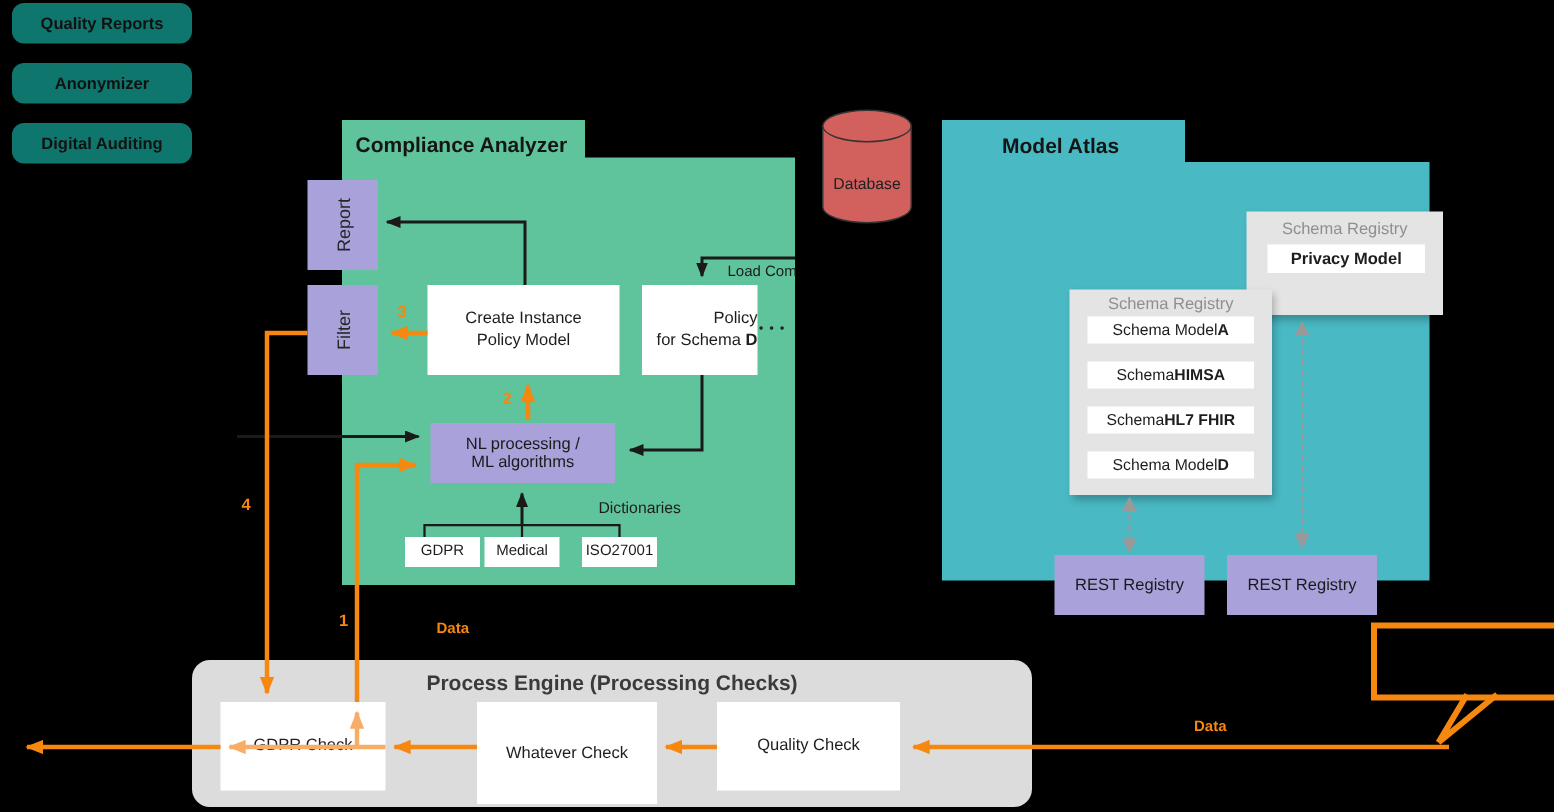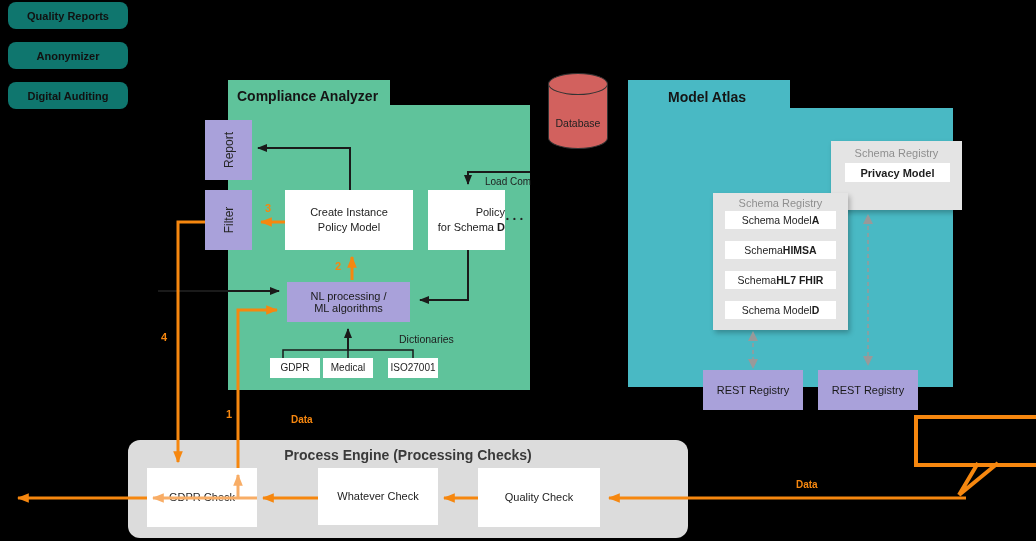--- a/index.html
+++ b/index.html
@@ -111,21 +111,21 @@
       </div>
   </div>
 
   <div class="abs flex pbox" style="left:703px;top:370px;width:100px;height:40px;font-size:11px;">REST Registry</div>
   <div class="abs flex pbox" style="left:818px;top:370px;width:100px;height:40px;font-size:11px;">REST Registry</div>
 
   <div class="abs engine" style="left:128px;top:440px;width:560px;height:98px;">
     <div class="engine-title" style="margin-top:7px;">Process Engine (Processing Checks)</div>
   </div>
   <div class="abs flex wbox" style="left:147px;top:468px;width:110px;height:59px;">GDPR Check</div>
-  <div class="abs flex wbox" style="left:318px;top:468px;width:120px;height:57px;">Whatever Check</div>
+  <div class="abs flex wbox" style="left:318px;top:468px;width:120px;height:68px;">Whatever Check</div>
   <div class="abs flex wbox" style="left:478px;top:468px;width:122px;height:59px;">Quality Check</div>
 
   <div class="abs bubble" style="left:914px;top:415px;width:130px;height:44px;"></div>
 
   <div class="abs olabel" style="left:265px;top:202px;">3</div>
   <div class="abs olabel" style="left:335px;top:260px;">2</div>
   <div class="abs olabel" style="left:226px;top:408px;">1</div>
   <div class="abs olabel" style="left:161px;top:331px;">4</div>
   <div class="abs olabel" style="left:291px;top:414px;font-size:10px;">Data</div>
   <div class="abs olabel" style="left:796px;top:479px;font-size:10px;">Data</div>

